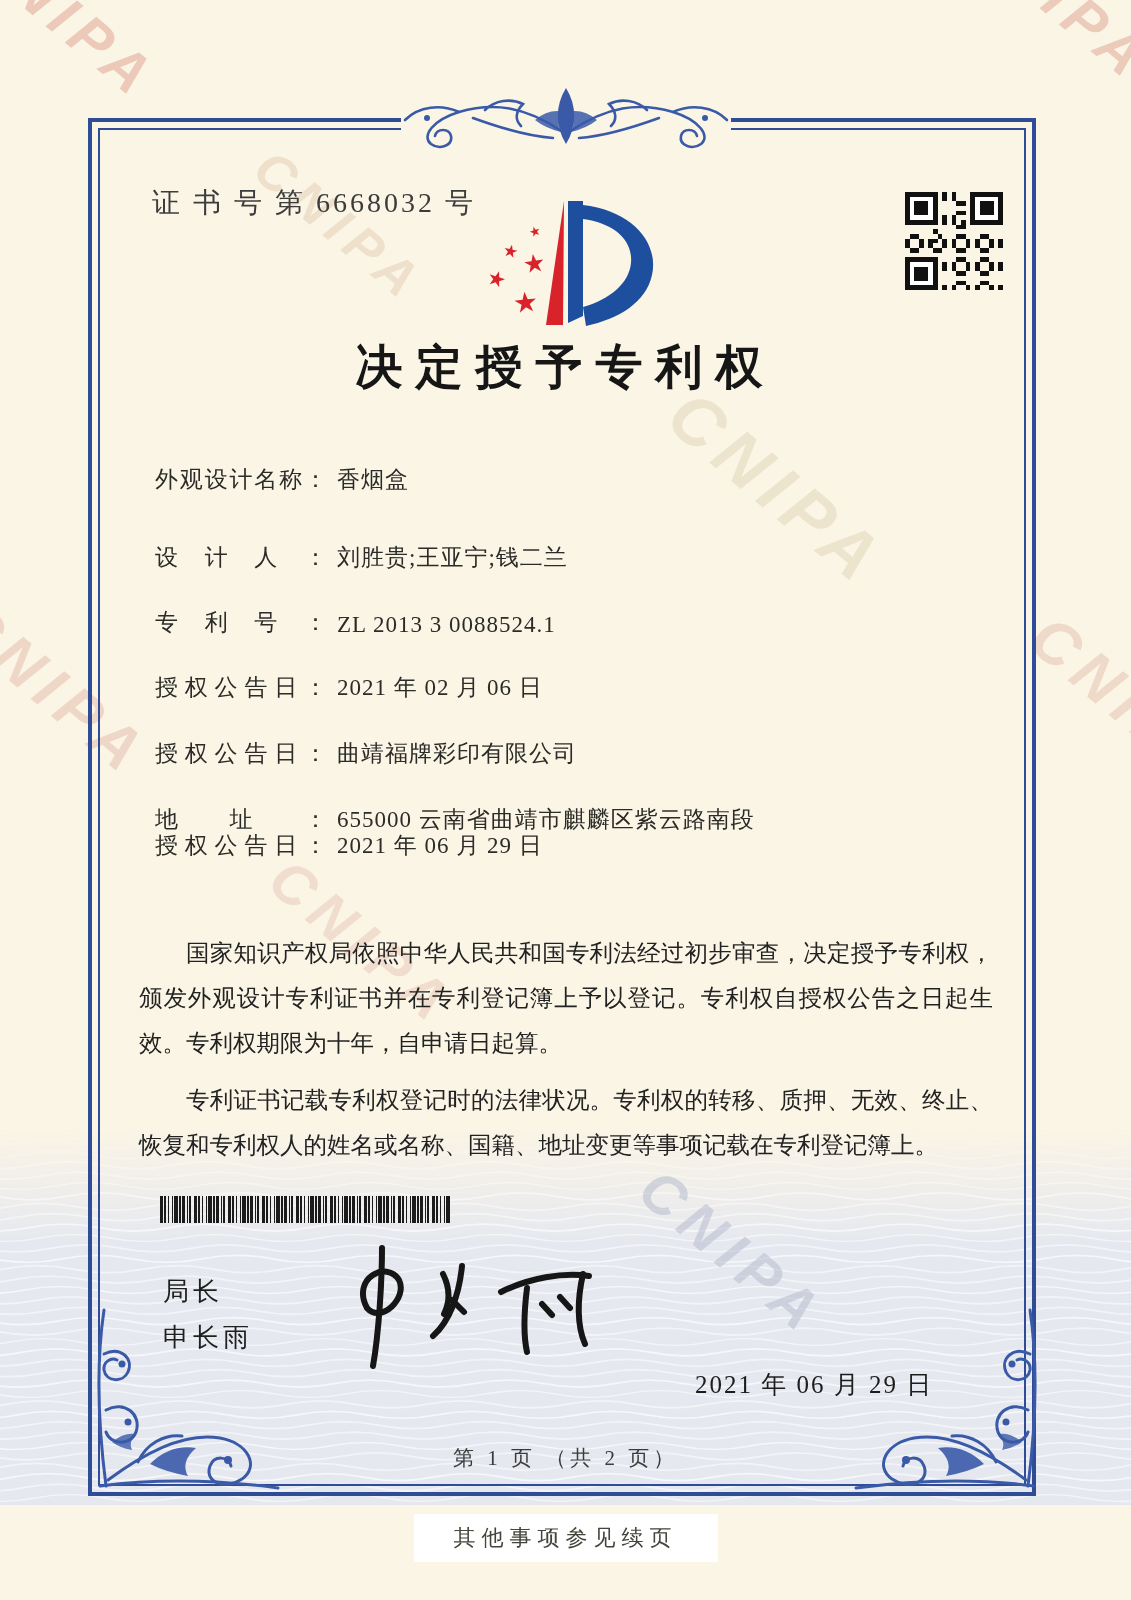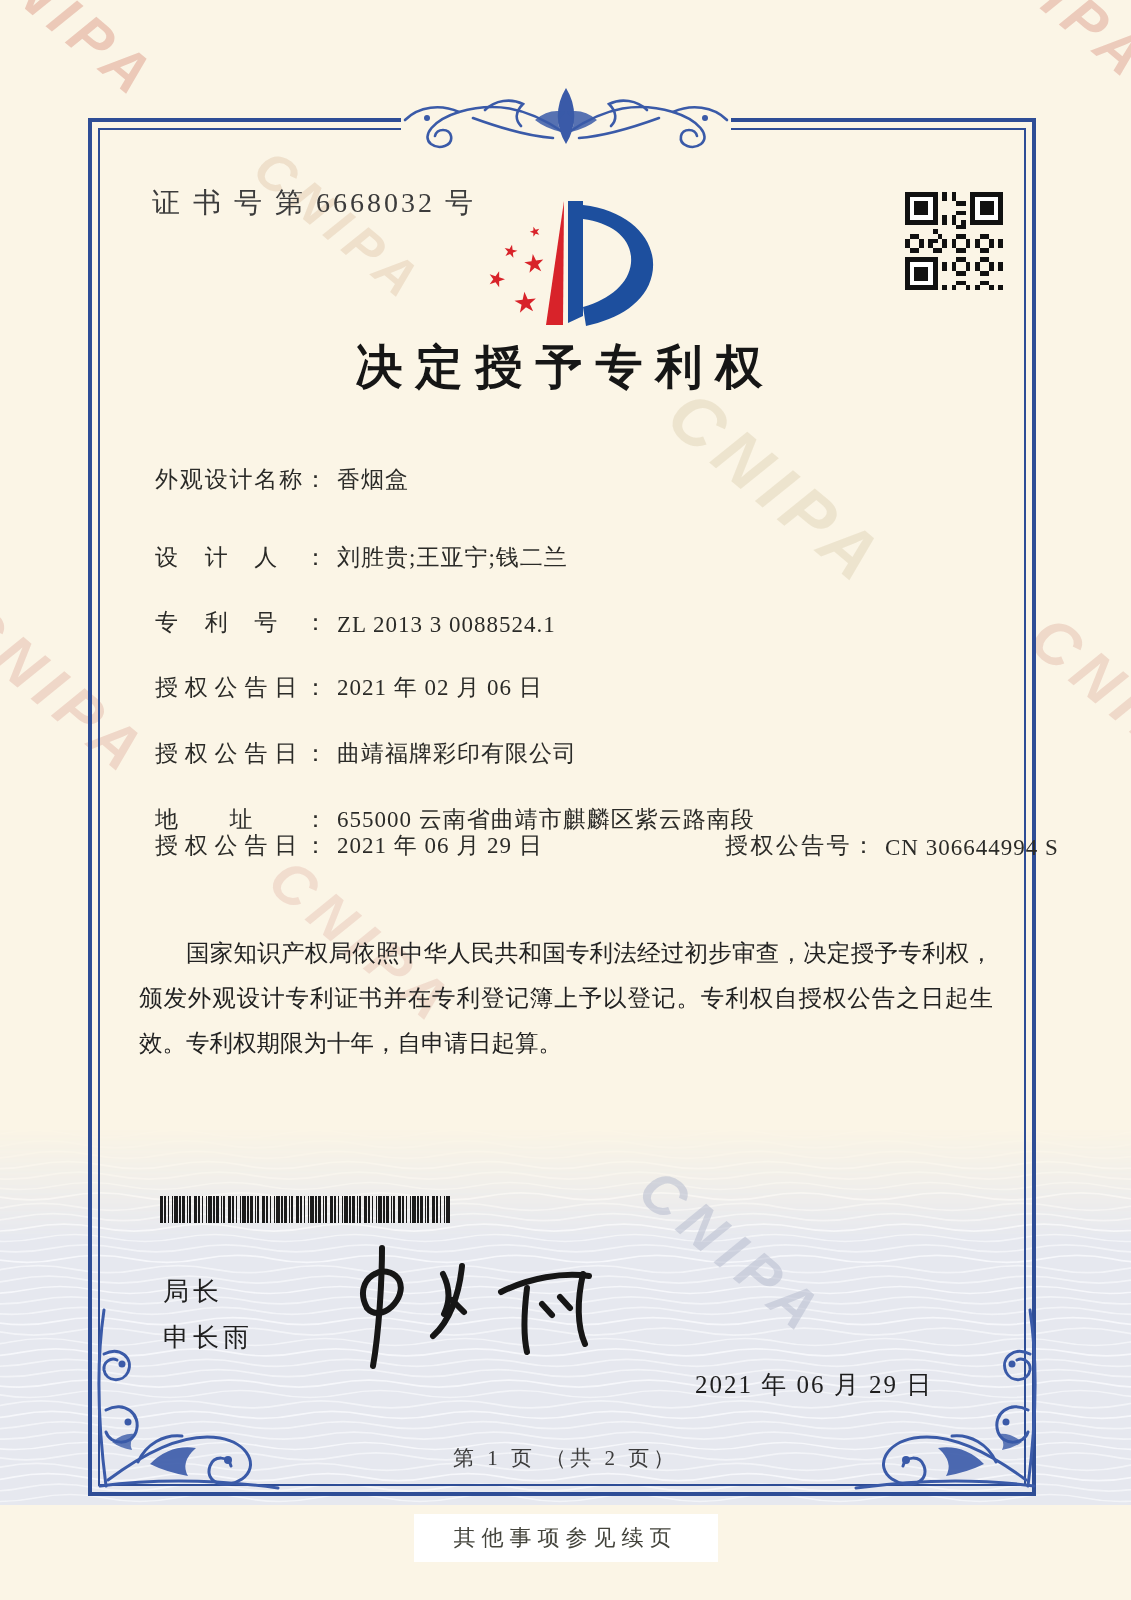--- a/index.html
+++ b/index.html
@@ -300,27 +300,25 @@
   <span class="flabel">授权公告日：</span><span class="fvalue">2021 年 02 月 06 日</span>
 </div>
 <div class="field-row" style="top:738px">
   <span class="flabel">授权公告日：</span><span class="fvalue">曲靖福牌彩印有限公司</span>
 </div>
 <div class="field-row" style="top:804px">
   <span class="flabel">地址：</span><span class="fvalue">655000  云南省曲靖市麒麟区紫云路南段</span>
 </div>
 <div class="field-row" style="top:830px">
   <span class="flabel">授权公告日：</span><span class="fvalue">2021 年 06 月 29 日</span>
-  <span class="pair2">
-    <span class="flabel2">授权公告号：</span><span class="fvalue">CN 306644994 S</span>
-  </span>
 </div>
 
 <div class="legal">
   <p>国家知识产权局依照中华人民共和国专利法经过初步审查，决定授予专利权，颁发外观设计专利证书并在专利登记簿上予以登记。专利权自授权公告之日起生效。专利权期限为十年，自申请日起算。</p>
+  <p>专利证书记载专利权登记时的法律状况。专利权的转移、质押、无效、终止、恢复和专利权人的姓名或名称、国籍、地址变更等事项记载在专利登记簿上。</p>
 </div>
 
 <div class="barcode" id="barcode"><i style="width: 3px; background: rgb(27, 27, 27);"></i><i style="width: 1px; background: transparent;"></i><i style="width: 2px; background: rgb(27, 27, 27);"></i><i style="width: 2px; background: transparent;"></i><i style="width: 1px; background: rgb(27, 27, 27);"></i><i style="width: 3px; background: transparent;"></i><i style="width: 1px; background: rgb(27, 27, 27);"></i><i style="width: 1px; background: transparent;"></i><i style="width: 4px; background: rgb(27, 27, 27);"></i><i style="width: 1px; background: transparent;"></i><i style="width: 2px; background: rgb(27, 27, 27);"></i><i style="width: 1px; background: transparent;"></i><i style="width: 3px; background: rgb(27, 27, 27);"></i><i style="width: 2px; background: transparent;"></i><i style="width: 1px; background: rgb(27, 27, 27);"></i><i style="width: 1px; background: transparent;"></i><i style="width: 2px; background: rgb(27, 27, 27);"></i><i style="width: 3px; background: transparent;"></i><i style="width: 3px; background: rgb(27, 27, 27);"></i><i style="width: 1px; background: transparent;"></i><i style="width: 2px; background: rgb(27, 27, 27);"></i><i style="width: 2px; background: transparent;"></i><i style="width: 1px; background: rgb(27, 27, 27);"></i><i style="width: 3px; background: transparent;"></i><i style="width: 1px; background: rgb(27, 27, 27);"></i><i style="width: 1px; background: transparent;"></i><i style="width: 4px; background: rgb(27, 27, 27);"></i><i style="width: 1px; background: transparent;"></i><i style="width: 2px; background: rgb(27, 27, 27);"></i><i style="width: 1px; background: transparent;"></i><i style="width: 3px; background: rgb(27, 27, 27);"></i><i style="width: 2px; background: transparent;"></i><i style="width: 1px; background: rgb(27, 27, 27);"></i><i style="width: 1px; background: transparent;"></i><i style="width: 2px; background: rgb(27, 27, 27);"></i><i style="width: 3px; background: transparent;"></i><i style="width: 3px; background: rgb(27, 27, 27);"></i><i style="width: 1px; background: transparent;"></i><i style="width: 2px; background: rgb(27, 27, 27);"></i><i style="width: 2px; background: transparent;"></i><i style="width: 1px; background: rgb(27, 27, 27);"></i><i style="width: 3px; background: transparent;"></i><i style="width: 1px; background: rgb(27, 27, 27);"></i><i style="width: 1px; background: transparent;"></i><i style="width: 4px; background: rgb(27, 27, 27);"></i><i style="width: 1px; background: transparent;"></i><i style="width: 2px; background: rgb(27, 27, 27);"></i><i style="width: 1px; background: transparent;"></i><i style="width: 3px; background: rgb(27, 27, 27);"></i><i style="width: 2px; background: transparent;"></i><i style="width: 1px; background: rgb(27, 27, 27);"></i><i style="width: 1px; background: transparent;"></i><i style="width: 2px; background: rgb(27, 27, 27);"></i><i style="width: 3px; background: transparent;"></i><i style="width: 3px; background: rgb(27, 27, 27);"></i><i style="width: 1px; background: transparent;"></i><i style="width: 2px; background: rgb(27, 27, 27);"></i><i style="width: 2px; background: transparent;"></i><i style="width: 1px; background: rgb(27, 27, 27);"></i><i style="width: 3px; background: transparent;"></i><i style="width: 1px; background: rgb(27, 27, 27);"></i><i style="width: 1px; background: transparent;"></i><i style="width: 4px; background: rgb(27, 27, 27);"></i><i style="width: 1px; background: transparent;"></i><i style="width: 2px; background: rgb(27, 27, 27);"></i><i style="width: 1px; background: transparent;"></i><i style="width: 3px; background: rgb(27, 27, 27);"></i><i style="width: 2px; background: transparent;"></i><i style="width: 1px; background: rgb(27, 27, 27);"></i><i style="width: 1px; background: transparent;"></i><i style="width: 2px; background: rgb(27, 27, 27);"></i><i style="width: 3px; background: transparent;"></i><i style="width: 3px; background: rgb(27, 27, 27);"></i><i style="width: 1px; background: transparent;"></i><i style="width: 2px; background: rgb(27, 27, 27);"></i><i style="width: 2px; background: transparent;"></i><i style="width: 1px; background: rgb(27, 27, 27);"></i><i style="width: 3px; background: transparent;"></i><i style="width: 1px; background: rgb(27, 27, 27);"></i><i style="width: 1px; background: transparent;"></i><i style="width: 4px; background: rgb(27, 27, 27);"></i><i style="width: 1px; background: transparent;"></i><i style="width: 2px; background: rgb(27, 27, 27);"></i><i style="width: 1px; background: transparent;"></i><i style="width: 3px; background: rgb(27, 27, 27);"></i><i style="width: 2px; background: transparent;"></i><i style="width: 1px; background: rgb(27, 27, 27);"></i><i style="width: 1px; background: transparent;"></i><i style="width: 2px; background: rgb(27, 27, 27);"></i><i style="width: 3px; background: transparent;"></i><i style="width: 3px; background: rgb(27, 27, 27);"></i><i style="width: 1px; background: transparent;"></i><i style="width: 2px; background: rgb(27, 27, 27);"></i><i style="width: 2px; background: transparent;"></i><i style="width: 1px; background: rgb(27, 27, 27);"></i><i style="width: 3px; background: transparent;"></i><i style="width: 1px; background: rgb(27, 27, 27);"></i><i style="width: 1px; background: transparent;"></i><i style="width: 4px; background: rgb(27, 27, 27);"></i><i style="width: 1px; background: transparent;"></i><i style="width: 2px; background: rgb(27, 27, 27);"></i><i style="width: 1px; background: transparent;"></i><i style="width: 3px; background: rgb(27, 27, 27);"></i><i style="width: 2px; background: transparent;"></i><i style="width: 1px; background: rgb(27, 27, 27);"></i><i style="width: 1px; background: transparent;"></i><i style="width: 2px; background: rgb(27, 27, 27);"></i><i style="width: 3px; background: transparent;"></i><i style="width: 3px; background: rgb(27, 27, 27);"></i><i style="width: 1px; background: transparent;"></i><i style="width: 2px; background: rgb(27, 27, 27);"></i><i style="width: 2px; background: transparent;"></i><i style="width: 1px; background: rgb(27, 27, 27);"></i><i style="width: 3px; background: transparent;"></i><i style="width: 1px; background: rgb(27, 27, 27);"></i><i style="width: 1px; background: transparent;"></i><i style="width: 4px; background: rgb(27, 27, 27);"></i><i style="width: 1px; background: transparent;"></i><i style="width: 2px; background: rgb(27, 27, 27);"></i><i style="width: 1px; background: transparent;"></i><i style="width: 3px; background: rgb(27, 27, 27);"></i><i style="width: 2px; background: transparent;"></i><i style="width: 1px; background: rgb(27, 27, 27);"></i><i style="width: 1px; background: transparent;"></i><i style="width: 2px; background: rgb(27, 27, 27);"></i><i style="width: 3px; background: transparent;"></i><i style="width: 3px; background: rgb(27, 27, 27);"></i><i style="width: 1px; background: transparent;"></i><i style="width: 2px; background: rgb(27, 27, 27);"></i><i style="width: 2px; background: transparent;"></i><i style="width: 1px; background: rgb(27, 27, 27);"></i><i style="width: 3px; background: transparent;"></i><i style="width: 1px; background: rgb(27, 27, 27);"></i><i style="width: 1px; background: transparent;"></i><i style="width: 4px; background: rgb(27, 27, 27);"></i><i style="width: 1px; background: transparent;"></i><i style="width: 2px; background: rgb(27, 27, 27);"></i><i style="width: 1px; background: transparent;"></i><i style="width: 3px; background: rgb(27, 27, 27);"></i><i style="width: 2px; background: transparent;"></i><i style="width: 1px; background: rgb(27, 27, 27);"></i><i style="width: 1px; background: transparent;"></i><i style="width: 2px; background: rgb(27, 27, 27);"></i><i style="width: 3px; background: transparent;"></i><i style="width: 3px; background: rgb(27, 27, 27);"></i><i style="width: 1px; background: transparent;"></i><i style="width: 2px; background: rgb(27, 27, 27);"></i><i style="width: 2px; background: transparent;"></i><i style="width: 1px; background: rgb(27, 27, 27);"></i><i style="width: 3px; background: transparent;"></i><i style="width: 1px; background: rgb(27, 27, 27);"></i><i style="width: 1px; background: transparent;"></i><i style="width: 4px; background: rgb(27, 27, 27);"></i></div>
 
 <div class="director">
   <div>局长</div>
   <div>申长雨</div>
 </div>
 
 <svg class="sig" viewBox="0 0 300 132">

